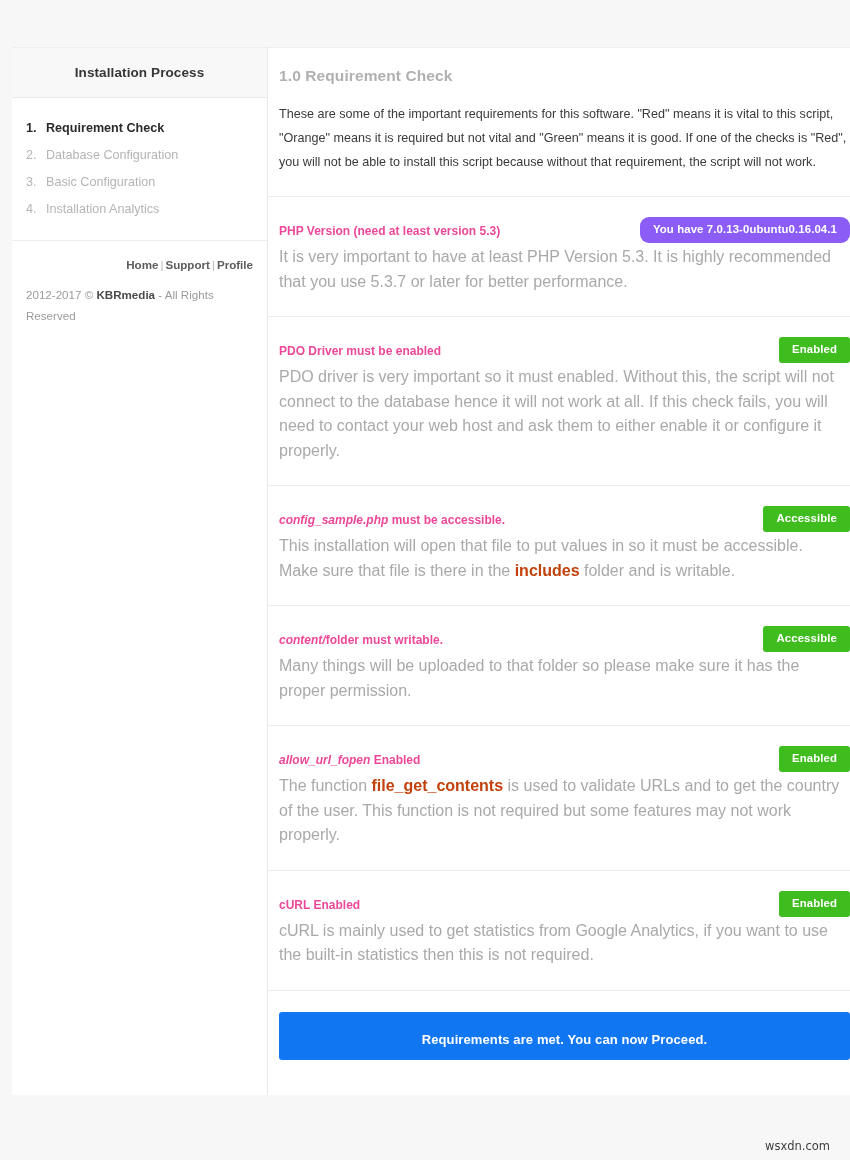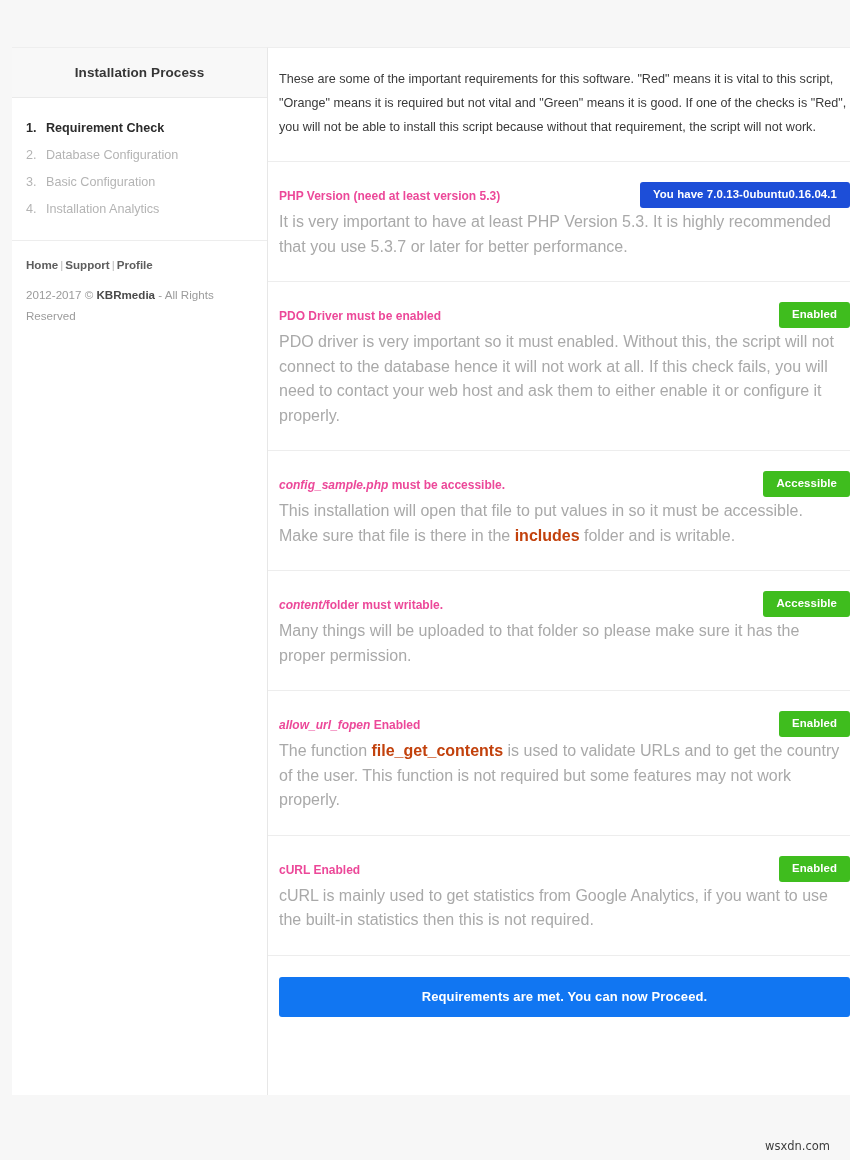--- a/index.html
+++ b/index.html
@@ -85,20 +85,21 @@
   .sidebar-footer {
     padding: 15px 14px 0 14px;
   }
 
   .footer-links {
     font-size: 11.6px;
     font-weight: bold;
     color: #5d5d5d;
     margin-bottom: 11px;
     line-height: 17px;
+    text-align: right;
   }
 
   .footer-links .sep {
     font-weight: normal;
     color: #b9b9b9;
     padding: 0 2px;
   }
 
   .footer-copy {
     font-size: 11.6px;
@@ -205,21 +206,21 @@
 
   .proceed-btn {
     display: block;
     width: 100%;
     border: none;
     border-radius: 3px;
     color: #ffffff;
     font-family: "Liberation Sans", sans-serif;
     font-size: 13px;
     font-weight: bold;
-    padding: 12px 0 13px 0;
+    padding: 20px 0 13px 0;
     text-align: center;
     cursor: pointer;
     letter-spacing: 0.1px;
   }
 
   
   .watermark {
     position: absolute;
     right: 20px;
     bottom: 7px;
@@ -264,28 +265,29 @@
         </div>
         <div class="footer-copy">
           <span>2012-2017 © </span><b>KBRmedia</b><span> - All Rights Reserved</span>
         </div>
       </div>
     </aside>
 
     <main class="main">
 
       <section class="intro">
+        <h2 class="intro-heading">1.0 Requirement Check</h2>
         <p class="intro-text">These are some of the important requirements for this software. "Red" means it is vital to this script, "Orange" means it is required but not vital and "Green" means it is good. If one of the checks is "Red", you will not be able to install this script because without that requirement, the script will not work.</p>
       </section>
 
       <div id="req-list">
           <section class="req">
             <div class="req-top">
               <div class="req-label"><span>PHP Version (need at least version 5.3)</span></div>
-              <span class="badge" style="background: #1d4ed8;">You have 7.0.13-0ubuntu0.16.04.1</span>
+              <span class="badge" style="background: #8b5cf6; border-radius: 9px;">You have 7.0.13-0ubuntu0.16.04.1</span>
             </div>
             <p class="req-desc"><span>It is very important to have at least PHP Version 5.3. It is highly recommended that you use 5.3.7 or later for better performance.</span></p>
           </section>
           <section class="req">
             <div class="req-top">
               <div class="req-label"><span>PDO Driver must be enabled</span></div>
               <span class="badge" style="background: rgb(63, 189, 30);">Enabled</span>
             </div>
             <p class="req-desc"><span>PDO driver is very important so it must enabled. Without this, the script will not connect to the database hence it will not work at all. If this check fails, you will need to contact your web host and ask them to either enable it or configure it properly.</span></p>
           </section>

